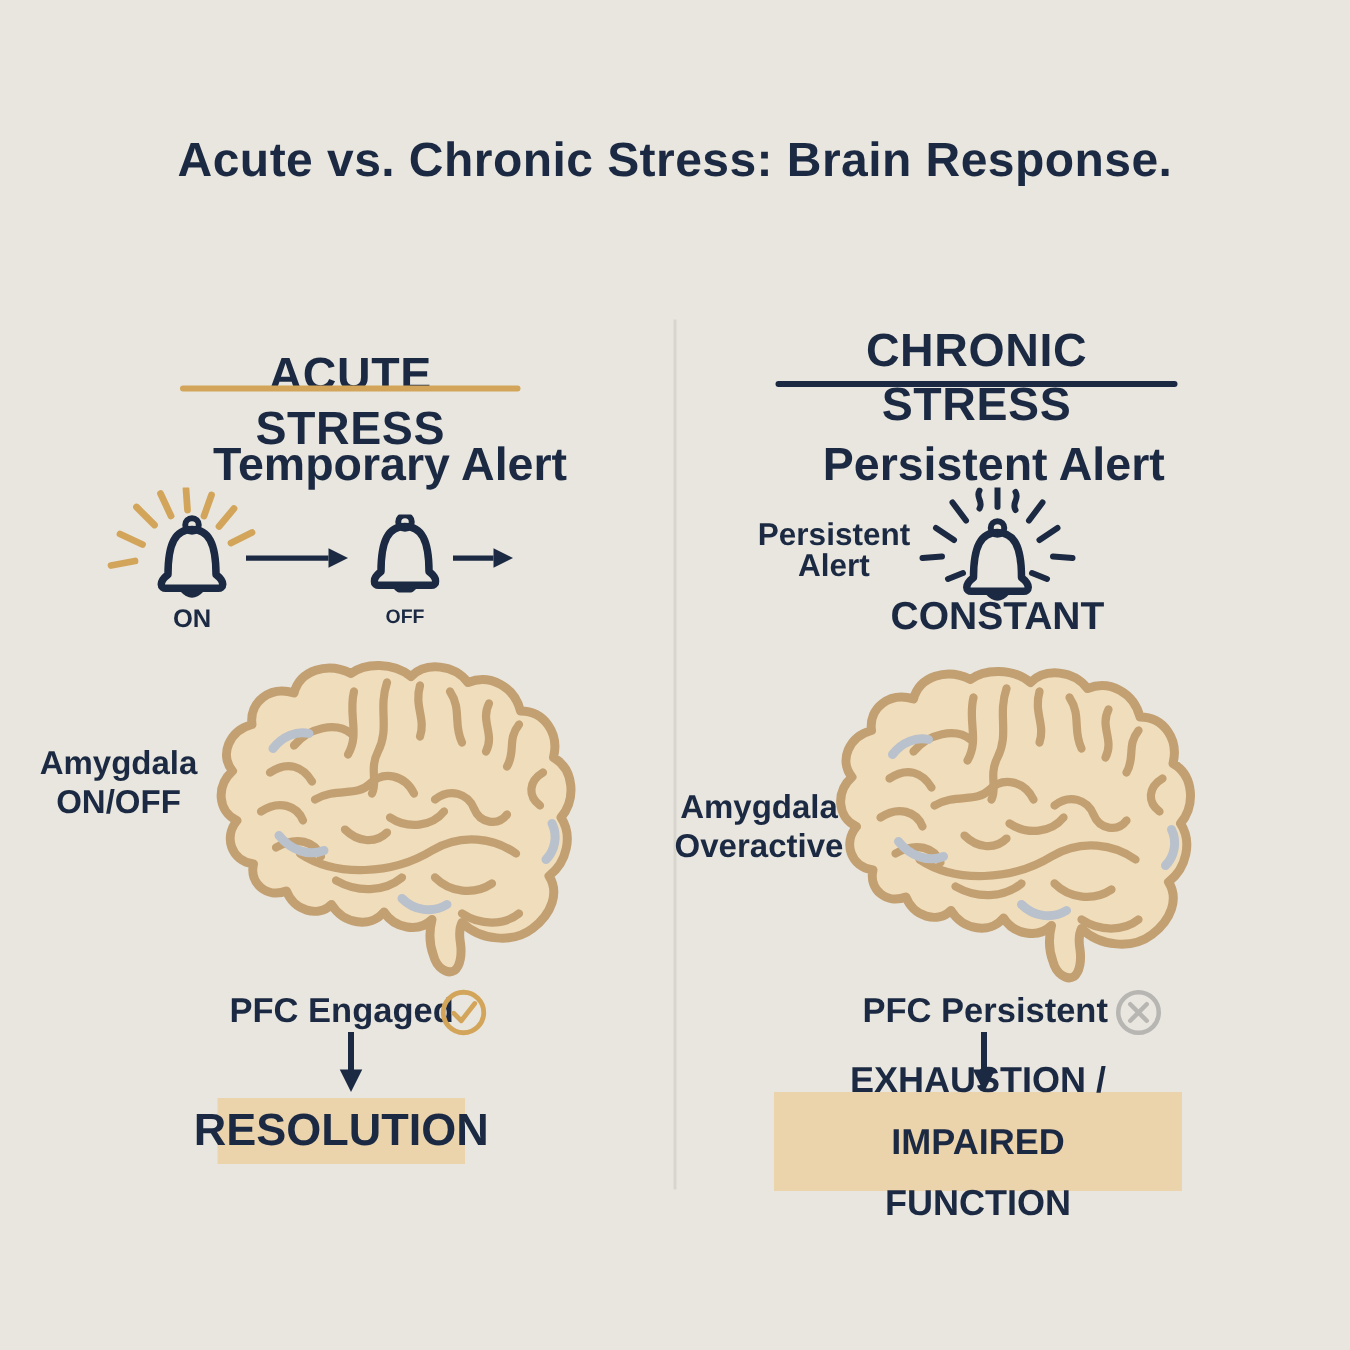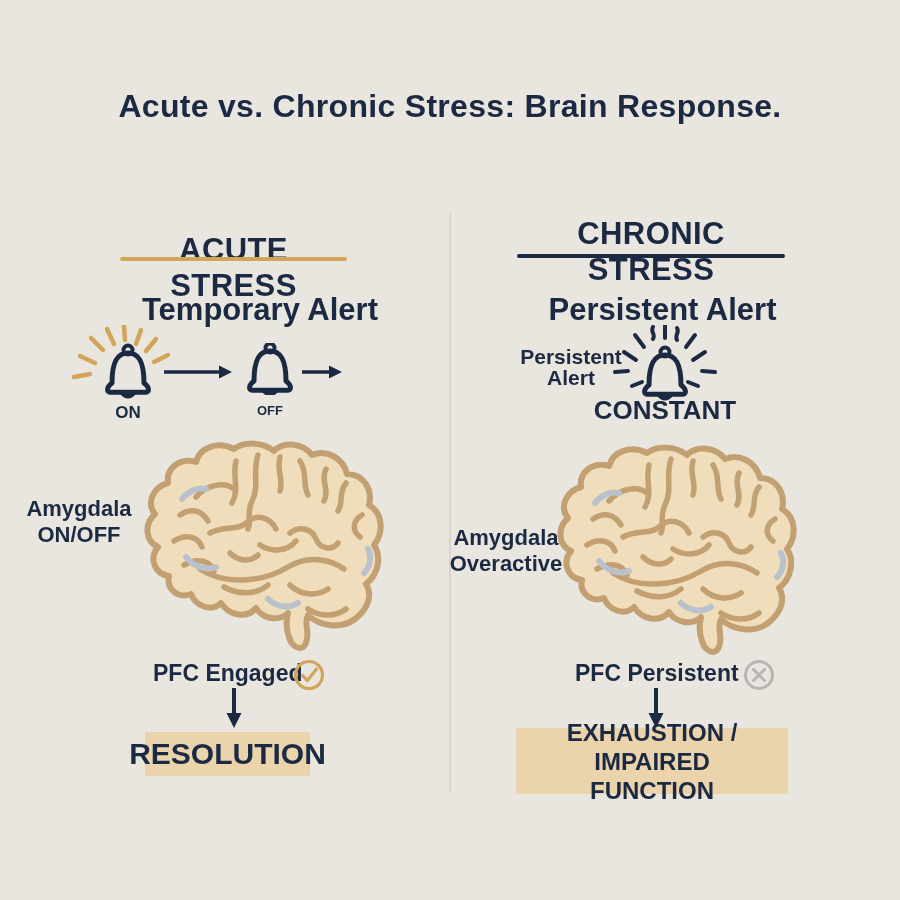--- a/index.html
+++ b/index.html
@@ -32,39 +32,39 @@
   .sub-right{left:520px;top:292px;width:285px;}
 
   .bell-on-svg{left:66px;top:325px;}
   .bell-off-svg{left:247px;top:343px;}
   .bell-hum-svg{left:607px;top:325px;}
   .on-label{left:100px;top:403px;width:56px;font-size:17px;}
   .off-label{left:242px;top:403px;width:56px;font-size:13px;}
   .arrow1{left:163px;top:363px;}
   .arrow2{left:301px;top:363px;}
 
-  .persistent-side{left:507px;top:346px;width:128px;font-size:21px;line-height:21px;}
+  .persistent-side{left:492px;top:346px;width:128px;font-size:21px;line-height:21px;}
   .hum-label{left:590px;top:399px;width:150px;font-size:26px;line-height:22px;}
 
   .brain-left{left:140px;top:437px;}
   .brain-right{left:553px;top:441px;}
   .amygdala-left{left:20px;top:496px;width:118px;font-size:22px;line-height:26px;}
   .amygdala-right{left:444px;top:525px;width:124px;font-size:22px;line-height:26px;}
 
   .pfc-text{font-size:23px;}
   .pfc-left{left:153px;top:660px;}
   .pfc-right{left:575px;top:660px;}
   .icon-check{left:292px;top:658px;}
   .icon-x{left:742px;top:658px;}
   .down-left{left:224px;top:687px;}
   .down-right{left:646px;top:687px;}
 
   .outcome-box{background:var(--box-fill,#ebd3ac);display:flex;align-items:center;justify-content:center;flex-direction:column;}
   .box-left{left:145px;top:732px;width:165px;height:44px;font-size:30px;}
-  .box-right{left:516px;top:728px;width:272px;height:66px;font-size:24px;line-height:29px;text-align:center;}
+  .box-right{left:516px;top:728px;width:272px;height:66px;font-size:24px;line-height:41px;text-align:center;}
 
   
   .stroke-navy{stroke:var(--navy,#1b2a42);fill:none;}
   .fill-navy{fill:var(--navy,#1b2a42);stroke:none;}
   .stroke-gold{stroke:var(--gold,#d2a55a);fill:none;}
   .stroke-gray{stroke:var(--suppressed-gray,#b7b6b2);fill:none;}
   .brain-outline{fill:var(--brain-fill,#f0ddbc);stroke:var(--brain-stroke,#c2a072);}
   .gyri{stroke:var(--brain-stroke,#c2a072);fill:none;}
   .accent{stroke:var(--accent-gray,#b9c1cc);fill:none;}
   .defs-hidden{position:absolute;width:0;height:0;overflow:hidden;}

